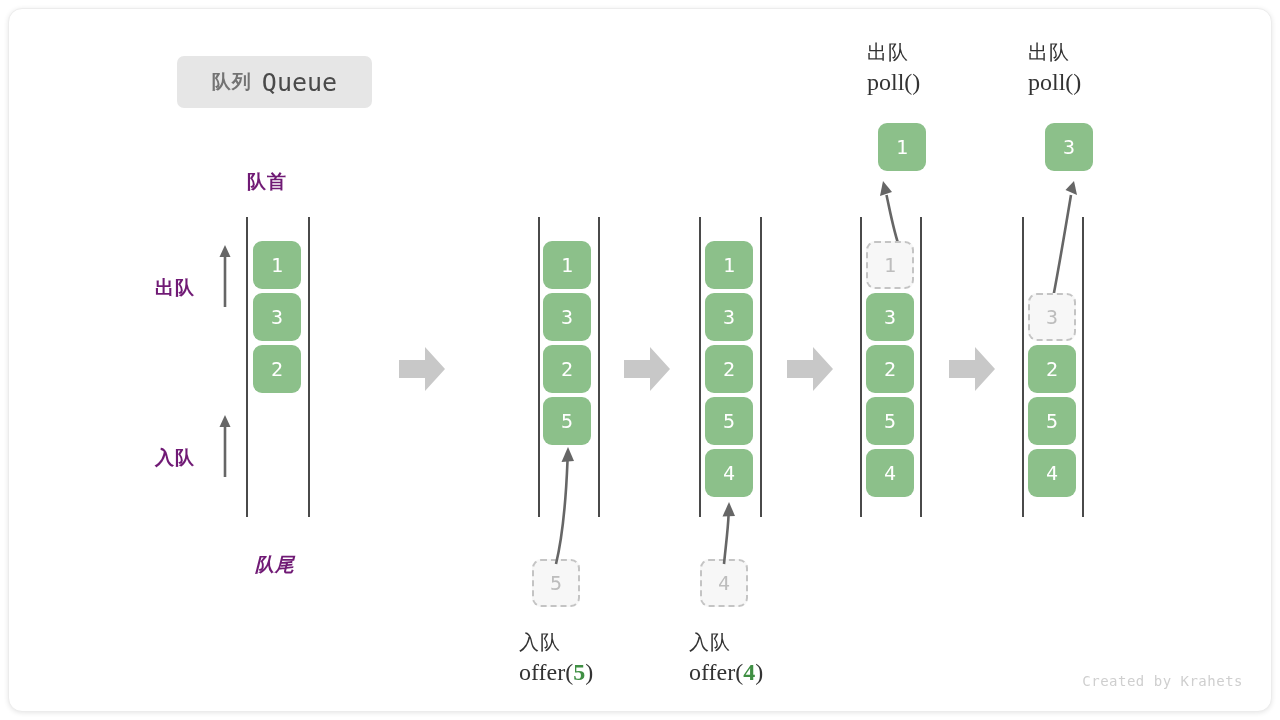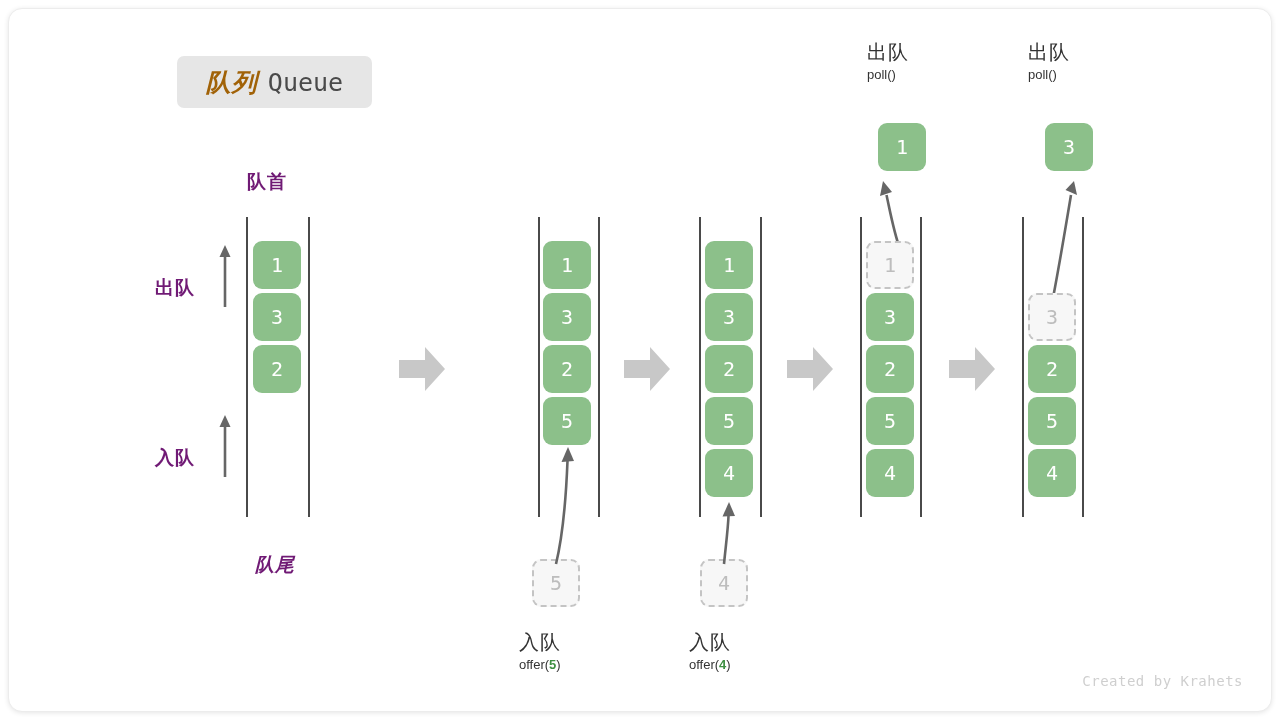--- a/index.html
+++ b/index.html
@@ -20,43 +20,42 @@
   .abs{position:absolute;}
 
   
   #title-badge{
     left:168px;top:47px;width:195px;height:52px;
     background:#e6e6e6;border-radius:7px;
     display:flex;align-items:center;justify-content:center;
     white-space:nowrap;
   }
   #title-badge .cn{
-    font-size:25px;font-weight:bold;color:#a16207;
+    font-size:19px;font-weight:bold;color:#737373;
     letter-spacing:1px;
-    font-style:italic;
   }
   #title-badge .en{
     font-family:"DejaVu Sans Mono","Liberation Mono",monospace;
     font-size:25px;color:#4a4a4a;margin-left:10px;
   }
 
   
   .cn-bold{
     font-size:19px;font-weight:bold;color:#701a75;
     letter-spacing:1px;white-space:nowrap;
   }
   .op-label{white-space:nowrap;text-align:left;}
   .op-label .cn{
     display:block;font-size:20px;color:#333333;
     letter-spacing:1px;line-height:1.35;
   }
   .op-label .code{
     display:block;
-    font-family:Liberation Sans, sans-serif;
-    font-size:13px;color:#333333;line-height:1.35;
+    font-family:Liberation Serif, serif;
+    font-size:24px;color:#333333;line-height:1.35;
   }
   .op-label .code .arg{color:#3f8f43;font-weight:bold;}
 
   
   .rail{width:2px;background:#4a4a4a;top:208px;height:300px;}
 
   
   .box{
     width:48px;height:48px;border-radius:9px;
     background:#8cc08a;

